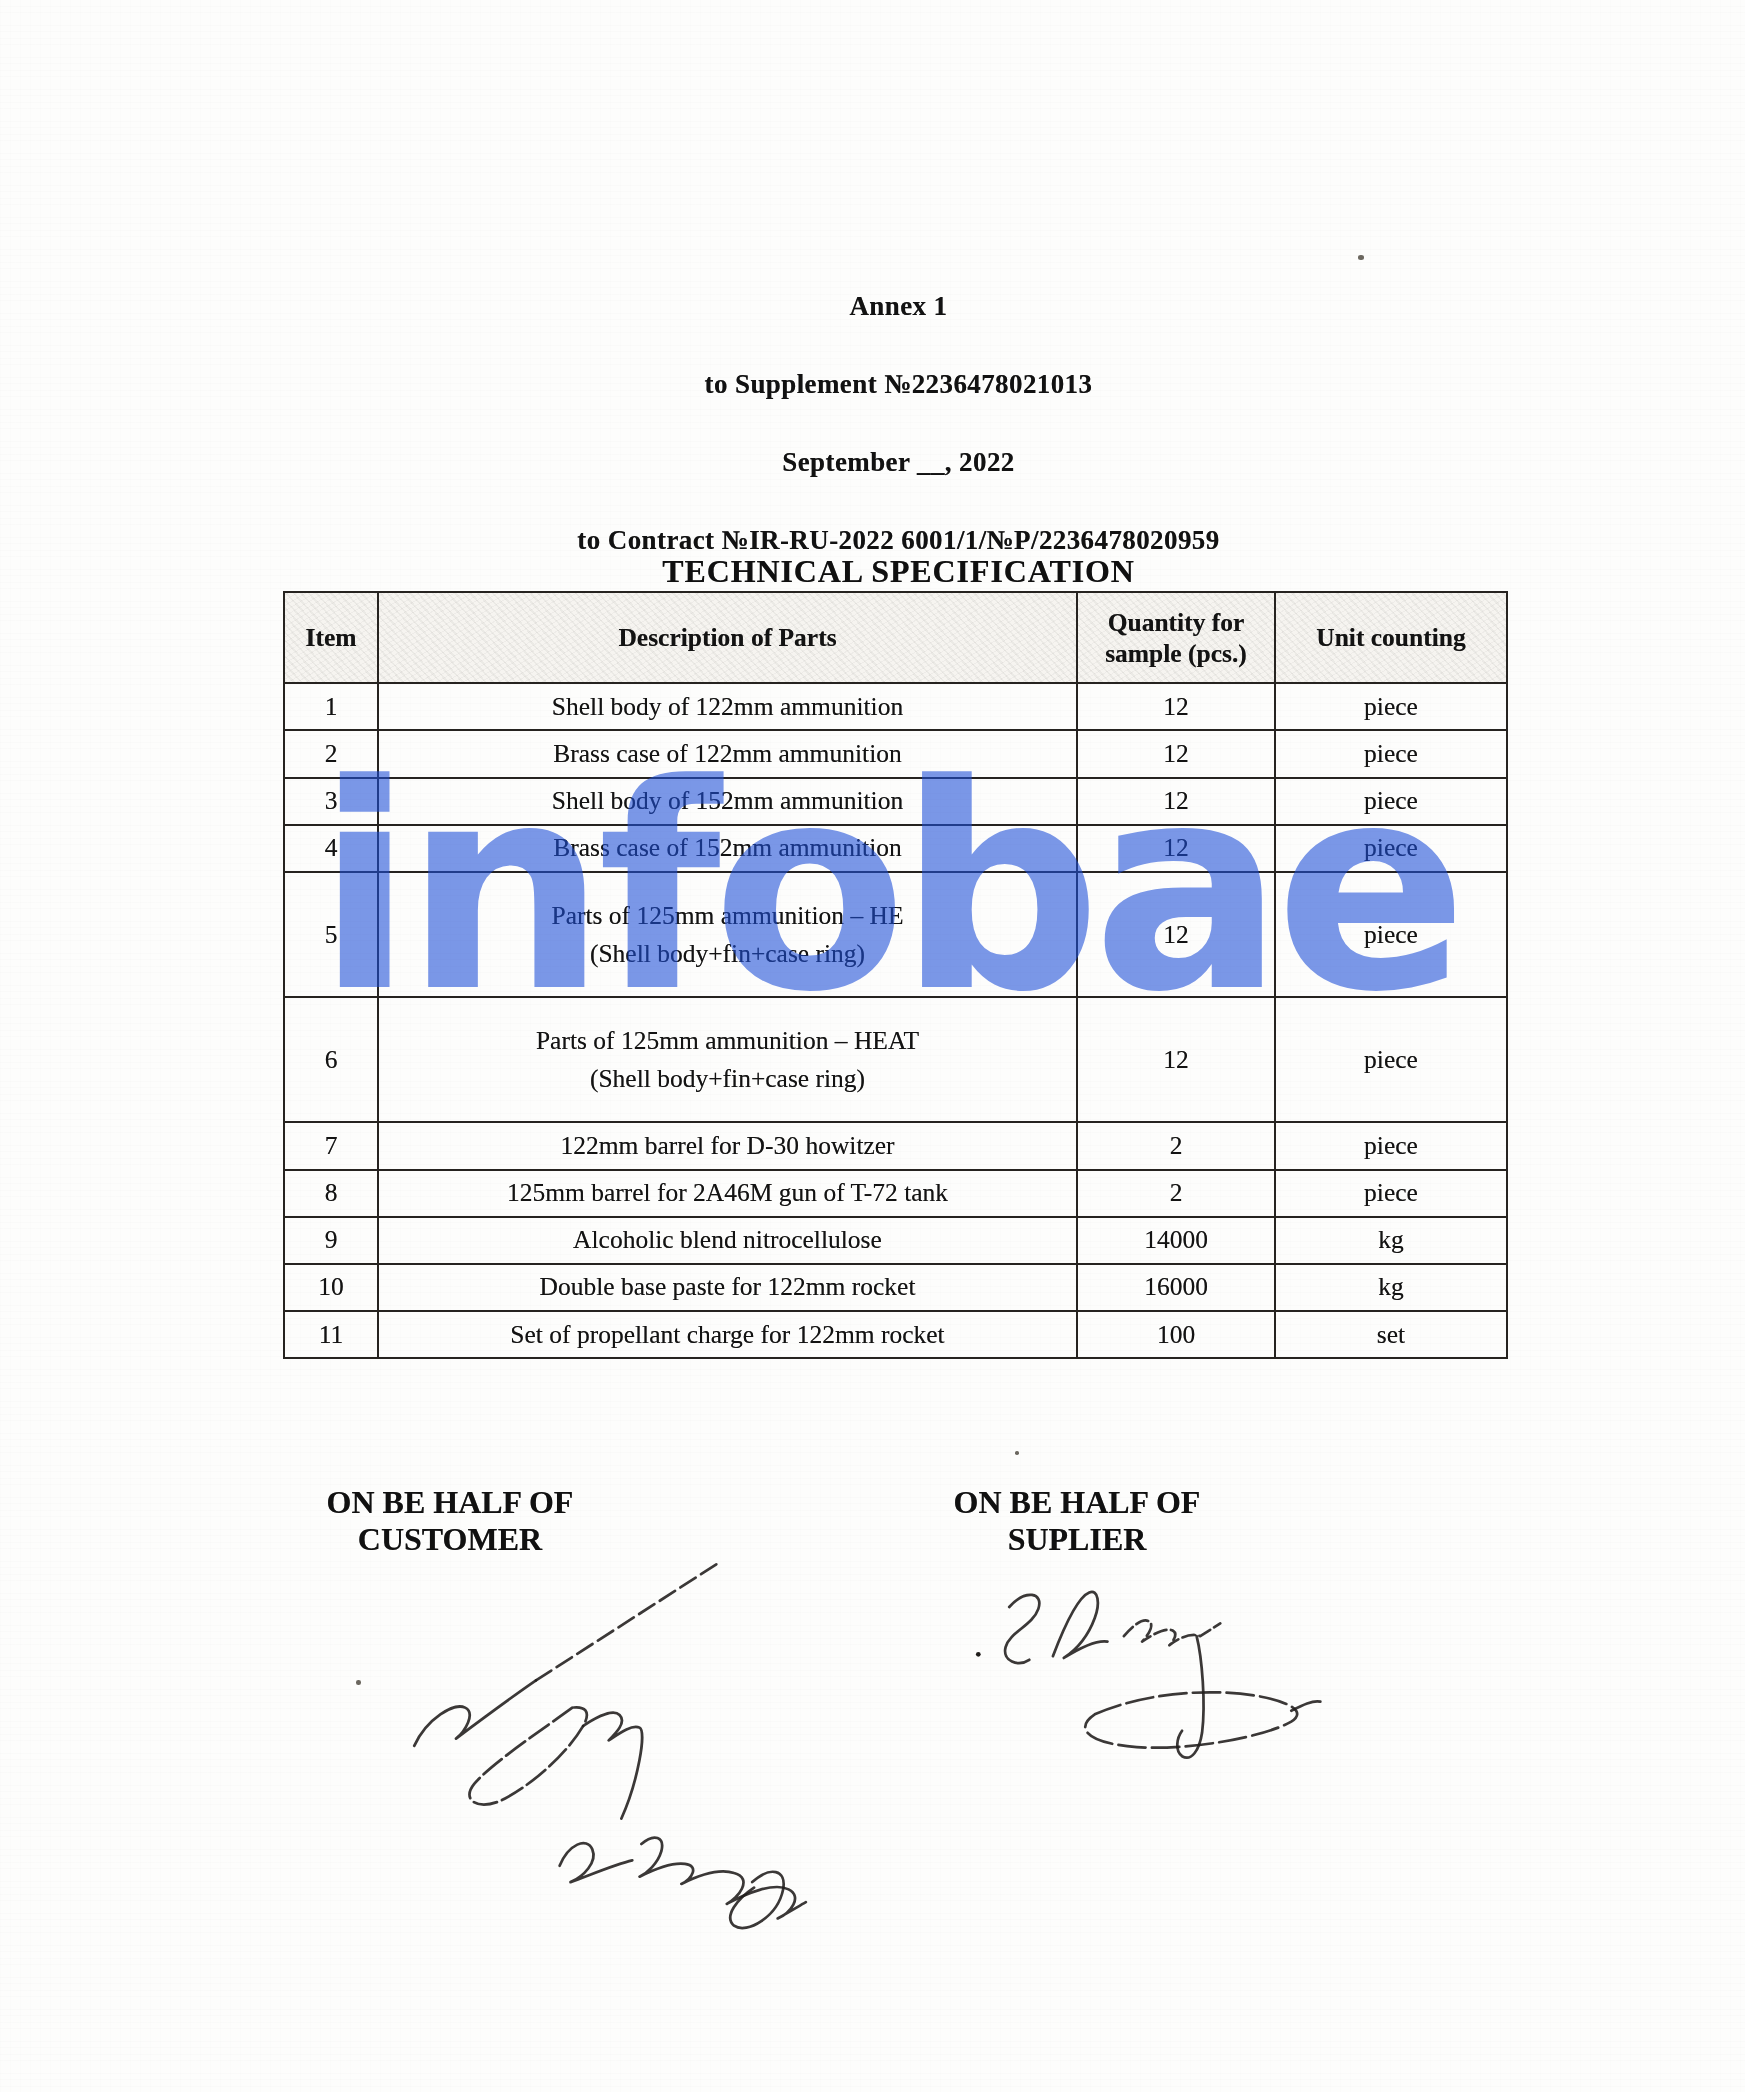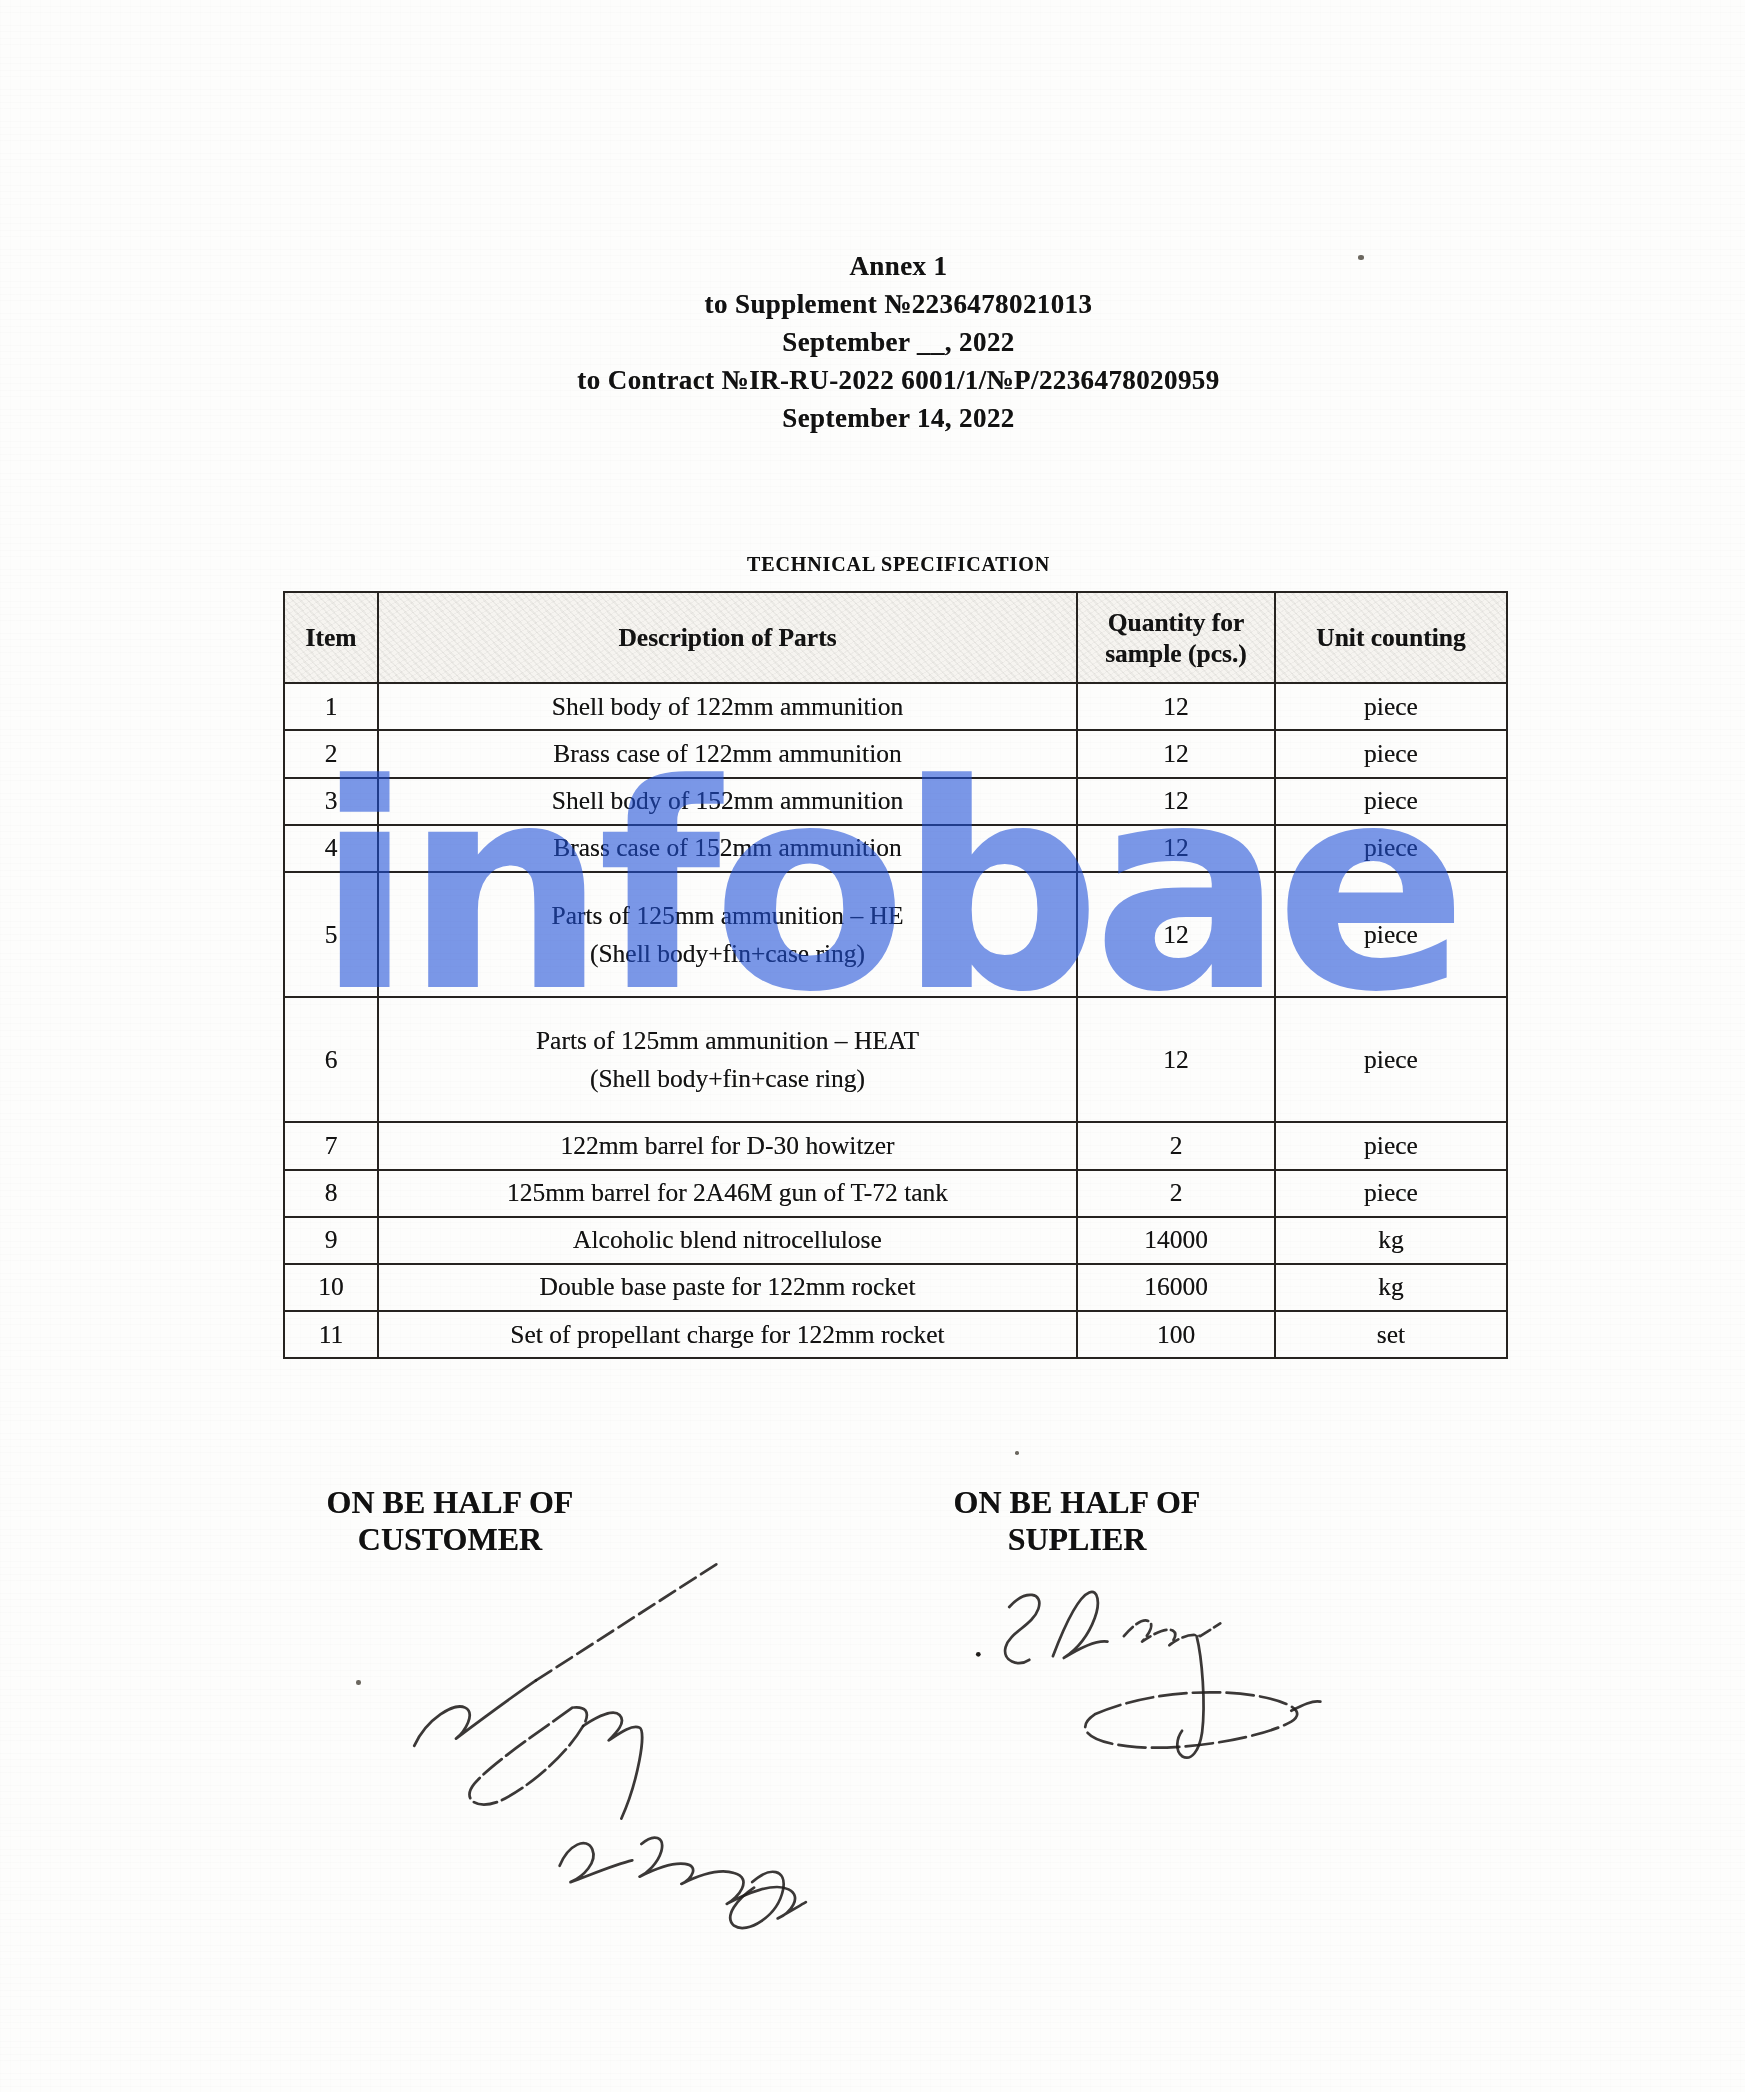--- a/index.html
+++ b/index.html
@@ -18,24 +18,25 @@
       repeating-linear-gradient(90deg, rgba(0,0,0,0.008) 0 0.9px, transparent 0.9px 10px);
   }
   .doc{position:absolute;left:275px;top:0;width:1247px;z-index:1;}
 
   
   .header-block{position:absolute;top:247px;left:0;width:100%;text-align:center;}
   .header-line{
     font-weight:bold;font-size:27px;line-height:38px;color:#121212;
     letter-spacing:0.4px;
     text-shadow:0 0 0.5px rgba(20,20,20,.55);
+    margin-top:40px;
   }
   .doc-title{
     position:absolute;top:553px;left:0;width:100%;text-align:center;
-    font-weight:bold;font-size:20px;letter-spacing:0.9px;color:#101010;
+    font-weight:bold;font-size:32px;letter-spacing:0.9px;color:#101010;
     text-shadow:0 0 0.5px rgba(20,20,20,.5);
   }
 
   
   table.spec{
     position:absolute;top:591px;left:8px;width:1223px;
     border-collapse:collapse;table-layout:fixed;
     background:transparent;z-index:1;
   }
   table.spec col.c1{width:94px;}

